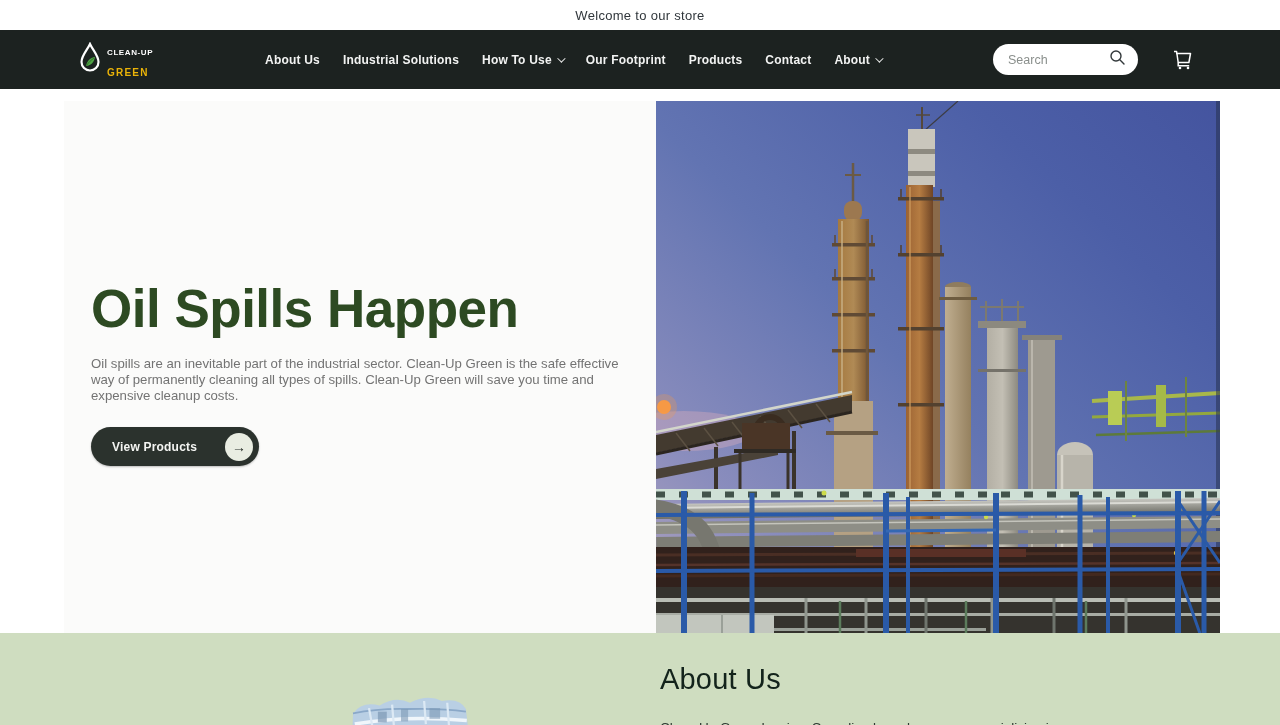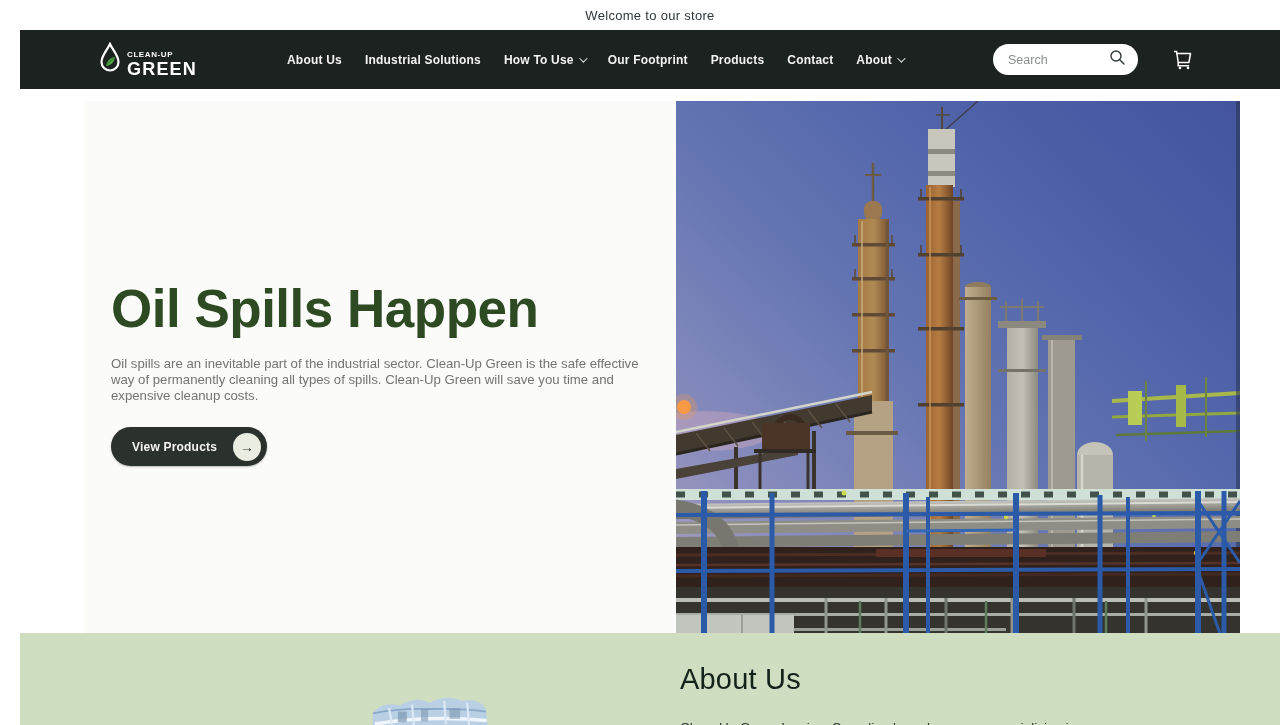--- a/index.html
+++ b/index.html
@@ -1,50 +1,50 @@
 <!DOCTYPE html>
 <html><head>
 <meta charset="utf-8">
 <style>
   * { margin:0; padding:0; box-sizing:border-box; }
   html,body { width:1280px; height:725px; overflow:hidden; background:#fff; }
   body { font-family:"Liberation Sans","DejaVu Sans",sans-serif; }
-  .page { position:relative; width:1280px; height:725px; background:#fff;padding-left:20px; }
+  .page { position:relative; width:1280px; height:725px; background:#fff; }
 
   
   .announcement { height:30px; display:flex; align-items:center; justify-content:center;
     background:#ffffff; color:#30363b; font-size:13px; letter-spacing:.3px; }
 
   
   header { height:59px; background:#1c2220; display:flex; align-items:center;
     padding:0 85px 0 78px; position:relative; }
   .logo { display:flex; align-items:flex-end; gap:5px; cursor:pointer; }
   .logo-text { display:flex; flex-direction:column; line-height:1; }
   .logo-line1 { color:#ffffff; font-size:8px; font-weight:700; letter-spacing:.6px; }
-  .logo-line2 { color:#ffffff; font-size:18px; font-weight:600; letter-spacing:1.2px; margin-top:1px; }
+  .logo-line2 { color:#eab308; font-size:10px; font-weight:600; letter-spacing:1.2px; margin-top:11px; }
   nav { flex:1; display:flex; justify-content:center; align-items:center; gap:23px; }
   .nav-item { color:#f2f3f2; font-size:12px; font-weight:600; letter-spacing:.2px;
     display:flex; align-items:center; gap:5px; cursor:pointer; white-space:nowrap; }
   .caret { width:6px; height:6px; border-right:1.5px solid #e8e9e8; border-bottom:1.5px solid #e8e9e8;
     transform:rotate(45deg) translateY(-2px); display:inline-block; }
   .header-right { display:flex; align-items:center; gap:34px; }
   .search-pill { width:145px; height:31px; background:#ffffff; border-radius:16px;
     display:flex; align-items:center; padding:0 12px 0 15px; }
   .search-pill input { border:none; outline:none; flex:1; font-size:12.5px; color:#333;
     font-family:"Liberation Sans",sans-serif; background:transparent; width:90px; }
   .search-pill input::placeholder { color:#8a8f8c; }
   .cart-btn { cursor:pointer; display:flex; align-items:center; }
 
   
   .hero { height:544px; background:#ffffff; position:relative; }
   .hero-inner { position:absolute; left:64px; top:12px; width:1156px; height:544px; background:#fbfbfa; }
   .hero-text { position:absolute; left:27px; top:0; width:560px; }
   .hero-title { margin-top:179px; font-size:53px; font-weight:700; color:#2d4a22; letter-spacing:-.5px; line-height:1.1; }
   .hero-desc { margin-top:18px; font-size:13.2px; line-height:16px; color:#737373; width:535px; }
-  .cta { margin-top:23px; display:inline-flex; align-items:center; gap:16px;
+  .cta { margin-top:23px; display:inline-flex; align-items:center; gap:28px;
     background:#2b322d; border:none; border-radius:20px; height:39px; padding:0 6px 0 21px;
     cursor:pointer; box-shadow:0 1px 2px rgba(0,0,0,.25); }
   .cta-label { color:#f4f5f2; font-size:12px; font-weight:700; letter-spacing:.2px; }
   .cta-circle { width:28px; height:28px; border-radius:50%; background:#e9ede2;
     display:flex; align-items:center; justify-content:center; color:#232a25; font-size:14px; }
   .hero-img { position:absolute; right:0; top:0; width:564px; height:544px; overflow:hidden; }
   .hero-img svg { display:block; }
 
   
   .about { height:92px; background:#cfddc0; position:relative; }

